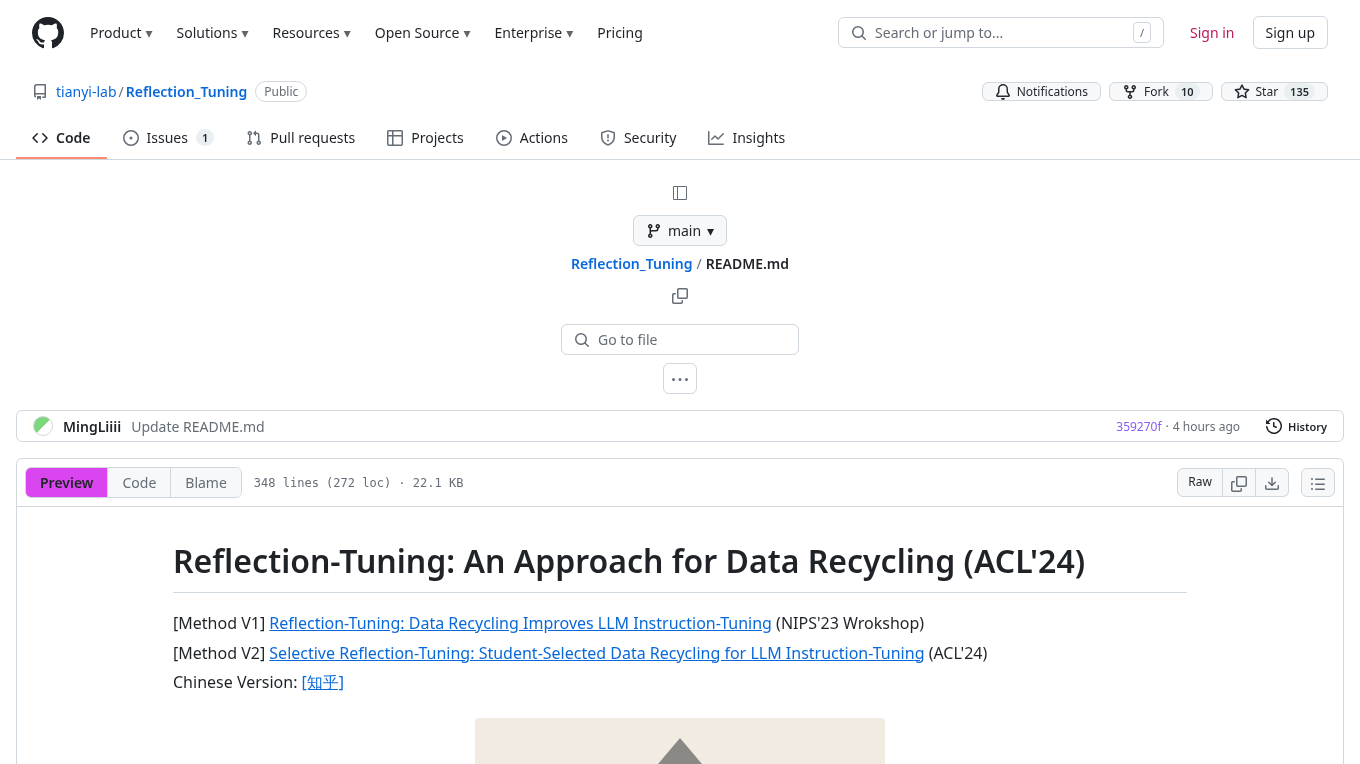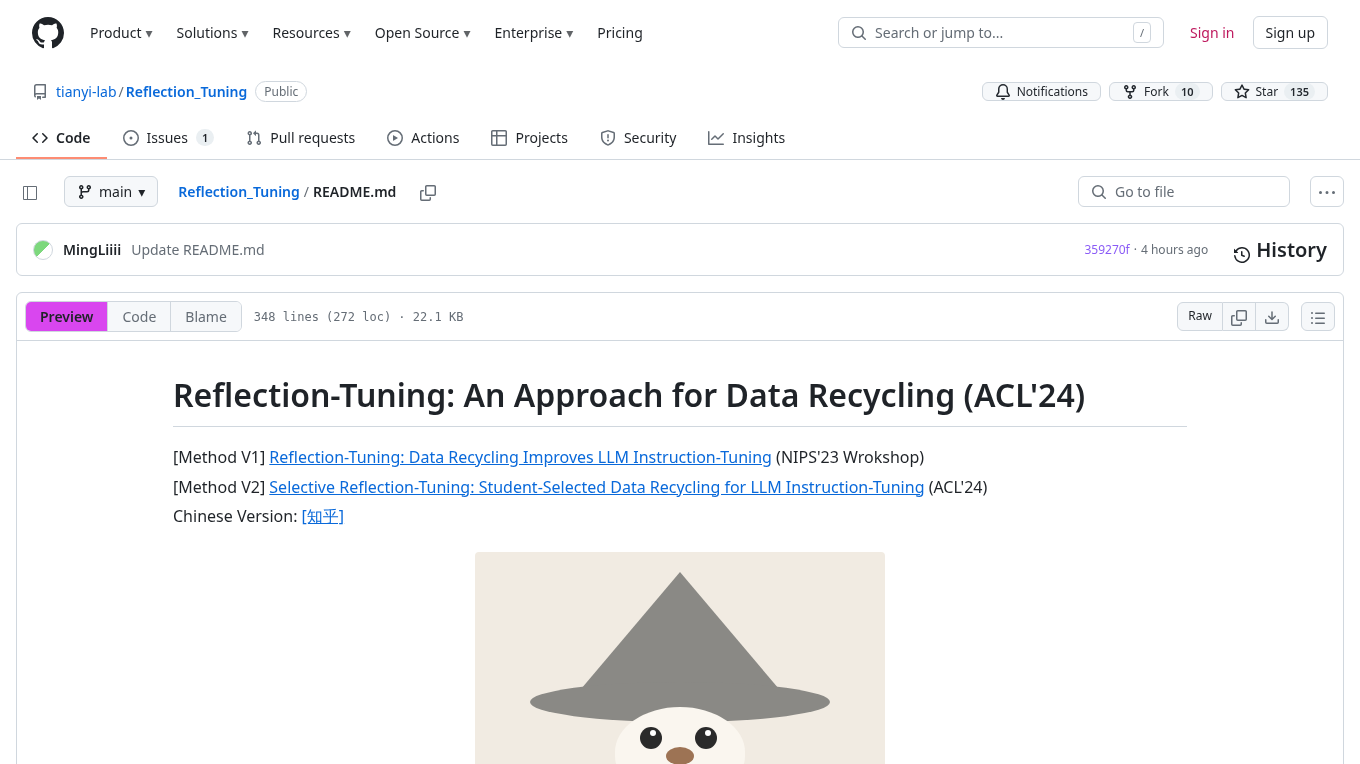--- a/index.html
+++ b/index.html
@@ -34,40 +34,40 @@
 
 
 .repo-tabs { display: flex; padding: 0 16px; border-bottom: 1px solid #d0d7de; }
 .repo-tab { display: flex; align-items: center; gap: 8px; padding: 10px 16px; color: #1f2328; cursor: pointer; font-size: 14px; border-bottom: 2px solid transparent; }
 .repo-tab.active { border-bottom-color: #fd8c73; font-weight: 600; }
 .repo-tab .pill { background: #eaeff2; border-radius: 2em; padding: 1px 6px; font-size: 11px; font-weight: 600; min-width: 18px; text-align: center; }
 .repo-tab svg { color: #656d76; }
 .repo-tab.active svg { color: #1f2328; }
 
 
-.file-nav { display: flex; align-items: center; padding: 16px; gap: 20px; }
+.file-nav { display: flex; align-items: center; padding: 16px; gap: 8px; flex-direction: column; }
 .side-toggle { color: #656d76; cursor: pointer; padding: 6px; }
 .branch-select { display: flex; align-items: center; gap: 6px; border: 1px solid #d0d7de; border-radius: 6px; padding: 5px 12px; background: #f6f8fa; cursor: pointer; font-size: 14px; }
 .breadcrumb { font-size: 14px; }
 .breadcrumb a { color: #0969da; text-decoration: none; font-weight: 600; }
 .breadcrumb .sep { color: #656d76; margin: 0 4px; }
 .breadcrumb .current { font-weight: 600; }
 .copy-path-btn { color: #656d76; cursor: pointer; padding: 4px; }
-.go-to-file { display: flex; align-items: center; border: 1px solid #d0d7de; border-radius: 6px; padding: 5px 12px; width: 212px; color: #656d76; font-size: 14px; }
+.go-to-file { display: flex; align-items: center; border: 1px solid #d0d7de; border-radius: 6px; padding: 5px 12px; width: 238px; color: #656d76; font-size: 14px; }
 .go-to-file .search-icon { margin-right: 8px; }
 .more-btn { border: 1px solid #d0d7de; border-radius: 6px; padding: 5px 8px; cursor: pointer; color: #656d76; }
 
 
-.commit-bar { margin: 0 16px; border: 1px solid #d0d7de; border-radius: 6px; padding: 12px 16px; display: flex; align-items: center; gap: 10px; }
+.commit-bar { margin: 0 16px; border: 1px solid #d0d7de; border-radius: 6px; padding: 5px 16px; display: flex; align-items: center; gap: 10px; }
 .avatar { width: 20px; height: 20px; border-radius: 50%; background: linear-gradient(135deg, #7dd87d 50%, #ffffff 50%); border: 1px solid #d0d7de; }
 .commit-author { font-weight: 600; font-size: 14px; }
 .commit-msg { color: #656d76; font-size: 14px; }
 .commit-meta { margin-left: auto; display: flex; align-items: center; gap: 4px; color: #656d76; font-size: 12px; }
 .sha-link { color: #8b5cf6; }
-.history-link { display: flex; align-items: center; gap: 6px; margin-left: 16px; font-size: 20px; font-weight: 600; cursor: pointer; }
+.history-link { display: flex; align-items: center; gap: 6px; margin-left: 16px; font-size: 11px; font-weight: 600; cursor: pointer; }
 
 
 .file-view { margin: 16px; border: 1px solid #d0d7de; border-radius: 6px; }
 .file-toolbar { display: flex; align-items: center; padding: 8px; border-bottom: 1px solid #d0d7de; }
 .view-tabs { display: flex; border: 1px solid #d0d7de; border-radius: 6px; overflow: hidden; }
 .view-tab { padding: 5px 14px; font-size: 14px; cursor: pointer; }
 .view-tab.active { background: #d946ef; font-weight: 600; }
 .view-tab:not(.active) { background: #f6f8fa; color: #656d76; }
 .view-tab-sep { width: 1px; background: #d0d7de; }
 .file-stats { margin-left: 12px; color: #656d76; font-size: 12px; font-family: ui-monospace, SFMono-Regular, Menlo, monospace; }
@@ -193,29 +193,29 @@
     <span class="pill">1</span>
   </div>
   <div class="repo-tab">
     <span class="icon16"><svg viewBox="0 0 16 16" fill="currentColor">
           <path d="M1.5 3.25a2.25 2.25 0 1 1 3 2.122v5.256a2.251 2.251 0 1 1-1.5 0V5.372A2.25 2.25 0 0 1 1.5 3.25Zm5.677-.177L9.573.677A.25.25 0 0 1 10 .854V2.5h1A2.5 2.5 0 0 1 13.5 5v5.628a2.251 2.251 0 1 1-1.5 0V5a1 1 0 0 0-1-1h-1v1.646a.25.25 0 0 1-.427.177L7.177 3.427a.25.25 0 0 1 0-.354ZM3.75 2.5a.75.75 0 1 0 0 1.5.75.75 0 0 0 0-1.5Zm0 9.5a.75.75 0 1 0 0 1.5.75.75 0 0 0 0-1.5Zm8.25.75a.75.75 0 1 0 1.5 0 .75.75 0 0 0-1.5 0Z"></path>
         </svg></span>
     <span>Pull requests</span>
   </div>
   <div class="repo-tab">
     <span class="icon16"><svg viewBox="0 0 16 16" fill="currentColor">
+          <path d="M0 1.75C0 .784.784 0 1.75 0h12.5C15.216 0 16 .784 16 1.75v12.5A1.75 1.75 0 0 1 14.25 16H1.75A1.75 1.75 0 0 1 0 14.25ZM6.5 6.5v8h7.75a.25.25 0 0 0 .25-.25V6.5Zm8-1.5V1.75a.25.25 0 0 0-.25-.25H6.5V5Zm-13 1.5v7.75c0 .138.112.25.25.25H5v-8ZM5 5V1.5H1.75a.25.25 0 0 0-.25.25V5Z"></path>
+        </svg></span>
+    <span>Projects</span>
+  </div>
+  <div class="repo-tab">
+    <span class="icon16"><svg viewBox="0 0 16 16" fill="currentColor">
           <path d="M8 0a8 8 0 1 1 0 16A8 8 0 0 1 8 0ZM1.5 8a6.5 6.5 0 1 0 13 0 6.5 6.5 0 0 0-13 0Zm4.879-2.773 4.264 2.559a.25.25 0 0 1 0 .428l-4.264 2.559A.25.25 0 0 1 6 10.559V5.442a.25.25 0 0 1 .379-.215Z"></path>
         </svg></span>
     <span>Actions</span>
-  </div>
-  <div class="repo-tab">
-    <span class="icon16"><svg viewBox="0 0 16 16" fill="currentColor">
-          <path d="M0 1.75C0 .784.784 0 1.75 0h12.5C15.216 0 16 .784 16 1.75v12.5A1.75 1.75 0 0 1 14.25 16H1.75A1.75 1.75 0 0 1 0 14.25ZM6.5 6.5v8h7.75a.25.25 0 0 0 .25-.25V6.5Zm8-1.5V1.75a.25.25 0 0 0-.25-.25H6.5V5Zm-13 1.5v7.75c0 .138.112.25.25.25H5v-8ZM5 5V1.5H1.75a.25.25 0 0 0-.25.25V5Z"></path>
-        </svg></span>
-    <span>Projects</span>
   </div>
   <div class="repo-tab">
     <span class="icon16"><svg viewBox="0 0 16 16" fill="currentColor">
           <path d="M7.467.133a1.748 1.748 0 0 1 1.066 0l5.25 1.68A1.75 1.75 0 0 1 15 3.48V7c0 1.566-.32 3.182-1.303 4.682-.983 1.498-2.585 2.813-5.032 3.855a1.697 1.697 0 0 1-1.33 0c-2.447-1.042-4.049-2.357-5.032-3.855C1.32 10.182 1 8.566 1 7V3.48a1.75 1.75 0 0 1 1.217-1.667Zm.61 1.429a.25.25 0 0 0-.153 0l-5.25 1.68a.25.25 0 0 0-.174.238V7c0 1.358.275 2.666 1.057 3.86.784 1.194 2.121 2.34 4.366 3.297a.196.196 0 0 0 .154 0c2.245-.956 3.582-2.104 4.366-3.298C13.225 9.666 13.5 8.36 13.5 7V3.48a.251.251 0 0 0-.174-.237l-5.25-1.68ZM8.75 4.75v3a.75.75 0 0 1-1.5 0v-3a.75.75 0 0 1 1.5 0ZM9 10.5a1 1 0 1 1-2 0 1 1 0 0 1 2 0Z"></path>
         </svg></span>
     <span>Security</span>
   </div>
   <div class="repo-tab">
     <span class="icon16"><svg viewBox="0 0 16 16" fill="currentColor">
           <path d="M1.5 1.75V13.5h13.75a.75.75 0 0 1 0 1.5H.75a.75.75 0 0 1-.75-.75V1.75a.75.75 0 0 1 1.5 0Zm14.28 2.53-5.25 5.25a.75.75 0 0 1-1.06 0L7 7.06 4.28 9.78a.751.751 0 0 1-1.06-1.06l3.25-3.25a.75.75 0 0 1 1.06 0L10 7.94l4.72-4.72a.751.751 0 0 1 1.06 1.06Z"></path>

